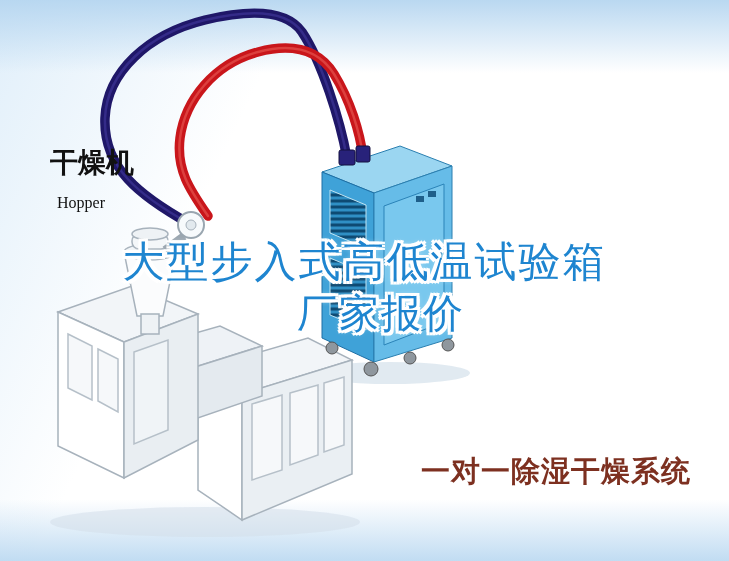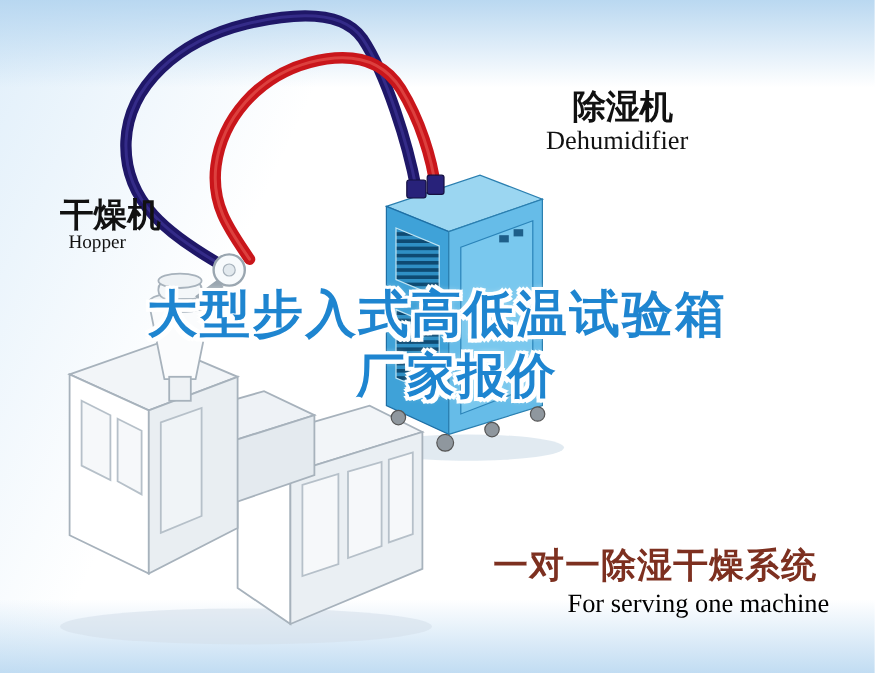--- a/index.html
+++ b/index.html
@@ -9,38 +9,38 @@
     background:
       linear-gradient(to bottom, rgba(182,214,240,.95) 0%, rgba(255,255,255,0) 13%),
       linear-gradient(to top, rgba(182,214,240,.85) 0%, rgba(255,255,255,0) 11%),
       linear-gradient(115deg, rgba(200,226,246,.55) 0%, rgba(255,255,255,0) 30%),
       #ffffff;
   }
   .stage svg{position:absolute;left:0;top:0;}
   .lbl{position:absolute;color:#111;white-space:nowrap;}
   .lbl-zh{font-weight:bold;font-size:28px;font-family:"DejaVu Serif", serif;}
   .lbl-en{font-size:22px;font-family:"Liberation Serif", serif;}
-  .hopper-zh{left:50px;top:160px;text-align:right;}
+  .hopper-zh{left:50px;top:144px;text-align:right;}
   .hopper-en{left:57px;top:194px;font-size:16px;}
   .dehum-zh{left:477px;top:70px;}
   .dehum-en{left:455px;top:104px;}
   .headline{
     position:absolute;left:0;right:0;text-align:center;
-    font-family:"DejaVu Serif", serif;font-weight:bold;color:#1e85d0;
+    font-family:"DejaVu Serif", serif;font-weight:normal;color:#1e85d0;
     letter-spacing:2px;
     text-shadow:
       -3px -3px 0 #fff, 0 -3px 0 #fff, 3px -3px 0 #fff,
       -3px 0 0 #fff, 3px 0 0 #fff,
       -3px 3px 0 #fff, 0 3px 0 #fff, 3px 3px 0 #fff,
       0 0 6px #fff;
   }
   .headline-1{top:234px;font-size:42px;}
   .headline-2{top:286px;font-size:40px;margin-left:33px;}
   .caption-zh{
-    position:absolute;right:48px;top:452px;
+    position:absolute;right:38px;top:452px;
     font-family:"DejaVu Serif", serif;font-weight:bold;font-size:29px;
     color:#7d3020;letter-spacing:1px;white-space:nowrap;
   }
   .caption-en{
     position:absolute;right:38px;top:490px;
     font-family:"Liberation Serif", serif;font-size:22px;color:#000;
     white-space:nowrap;
   }
 </style>
 </head>
@@ -116,22 +116,19 @@
 
     <g>
       <line x1="184" y1="236" x2="165" y2="250" stroke="#9aa6b0" stroke-width="8"></line>
       <circle cx="191" cy="225" r="13" fill="#f7fafc" stroke="#9aa6b0" stroke-width="2"></circle>
       <circle cx="191" cy="225" r="5" fill="#e2e9ee" stroke="#a7b2bc"></circle>
     </g>
   </svg>
 
   <div class="lbl lbl-zh hopper-zh">干燥机</div>
   <div class="lbl lbl-en hopper-en">Hopper</div>
-  <div class="lbl lbl-zh dehum-zh">除湿机</div>
-  <div class="lbl lbl-en dehum-en">Dehumidifier</div>
 
   <div class="headline headline-1">大型步入式高低温试验箱</div>
   <div class="headline headline-2">厂家报价</div>
 
   <div class="caption-zh">一对一除湿干燥系统</div>
-  <div class="caption-en">For serving one machine</div>
 
 </div>
 
 </body></html>

